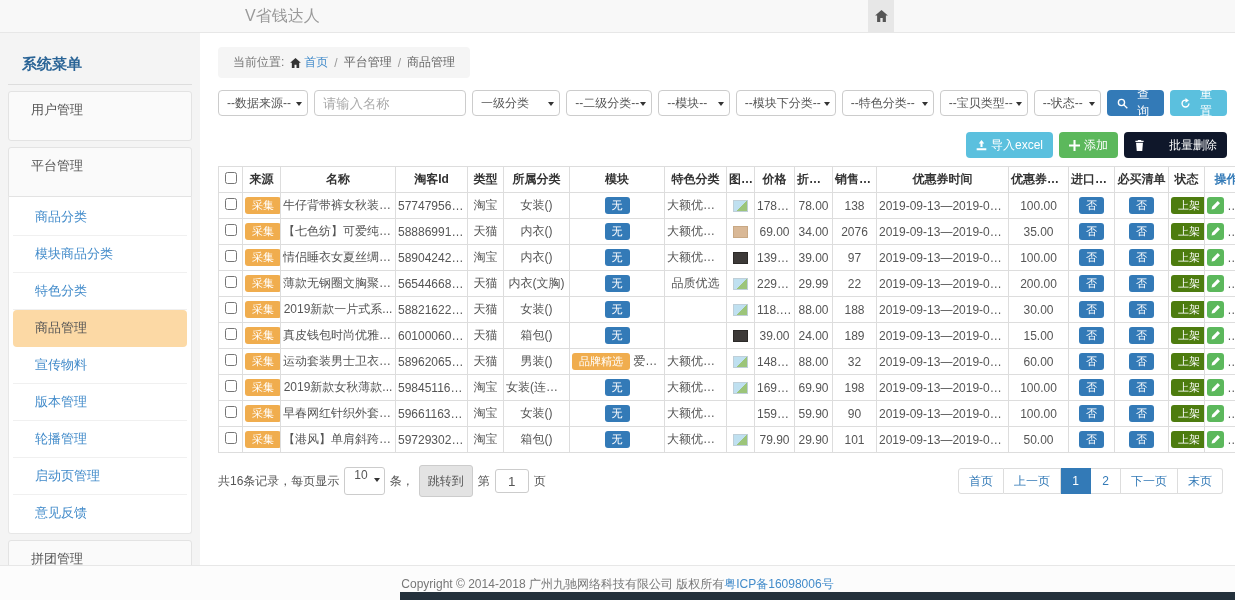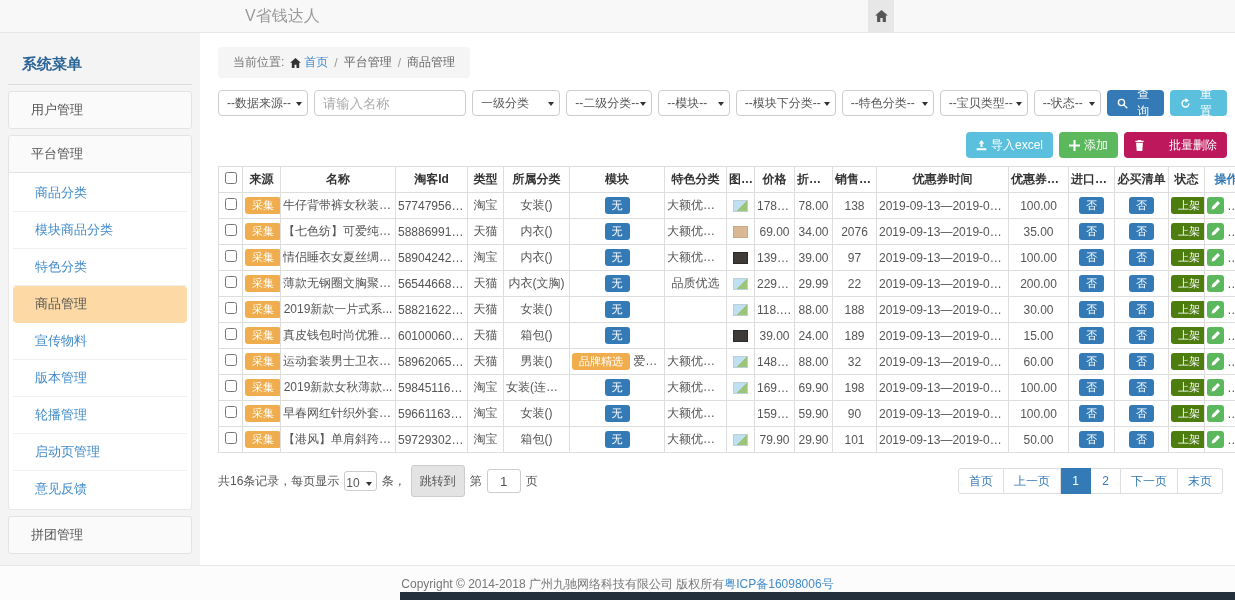--- a/index.html
+++ b/index.html
@@ -15,21 +15,21 @@
   .caret { display:inline-block; width:0; height:0; border-left:4px solid transparent; border-right:4px solid transparent; border-top:4px solid #777; }
 
   
   .page { display:flex; height:532px; }
   .sidebar { width:200px; background:#f4f4f4; padding:14px 8px 0 8px; overflow:hidden; }
   .main { flex:1; padding:14px 8px 0 18px; overflow:hidden; }
 
   
   .menu-title { color:#2a6496; font-weight:bold; font-size:15px; padding:8px 4px 10px 14px; border-bottom:1px solid #ddd; }
   .menu-group { background:#fafafa; border:1px solid #e3e3e3; border-radius:3px; margin-top:6px;
-    padding:9px 0 9px 22px; color:#555; font-size:13px; cursor:pointer; }
+    padding:9px 0 21px 22px; color:#555; font-size:13px; cursor:pointer; }
   .submenu { background:#fff; border:1px solid #e7e7e7; border-top:none; border-radius:0 0 3px 3px; padding:2px 4px; }
   .submenu-item { display:block; color:#428bca; font-size:13px; padding:9px 0 9px 22px; border-bottom:1px solid #f0f0f0; cursor:pointer; }
   .submenu-item:last-child { border-bottom:none; }
   .submenu-item.active { background:#fcd9a5; border-radius:4px; color:#555; border-bottom-color:transparent; }
   .menu-group.attached { border-radius:3px 3px 0 0; }
 
   
   .breadcrumb { display:inline-flex; align-items:center; gap:6px; background:#f5f5f5; border-radius:4px;
     padding:7px 15px; color:#777; margin-bottom:12px; }
   .breadcrumb .home-link { color:#428bca; display:inline-flex; align-items:center; gap:3px; cursor:pointer; }
@@ -43,21 +43,21 @@
     display:flex; align-items:center; padding:0 16px 0 8px; color:#555; cursor:pointer; white-space:nowrap; }
   .sel .caret-s { position:absolute; right:5px; top:11px; width:0; height:0;
     border-left:3.5px solid transparent; border-right:3.5px solid transparent; border-top:4px solid #333; }
   .txt-input { height:26px; border:1px solid #ccc; border-radius:4px; padding:0 8px; color:#555; width:152px; }
   .txt-input::placeholder { color:#aaa; }
   .btn { height:26px; border:none; border-radius:4px; color:#fff; padding:0 10px; font-size:12px;
     display:inline-flex; align-items:center; gap:4px; cursor:pointer; font-family:inherit; }
   .btn-primary { background:#337ab7; }
   .btn-info { background:#5bc0de; }
   .btn-success { background:#5cb85c; }
-  .btn-danger-soft { background:#be185d;gap:24px; }
+  .btn-danger-soft { background:#0f172a;gap:24px; }
 
   
   .actions-row { display:flex; justify-content:flex-end; gap:6px; margin:16px 0 8px 0; }
 
   
   table { width:100%; border-collapse:collapse; table-layout:fixed; }
   th, td { border:1px solid #ddd; text-align:center; padding:4px 2px; height:26px; vertical-align:middle;
     overflow:hidden; white-space:nowrap; text-overflow:ellipsis; }
   th { color:#333; font-weight:bold; font-size:12px; }
   td { color:#555; }
@@ -78,22 +78,22 @@
     align-items:center; justify-content:center; cursor:pointer; padding:0; }
   .mini-btn.green { background:#5cb85c; }
   .mini-btn.red { background:#d9534f; }
   .ops { white-space:nowrap; }
   .ops .mini-btn + .mini-btn { margin-left:3px; }
   input[type="checkbox"] { width:12px; height:12px; cursor:pointer; }
 
   
   .pager-row { display:flex; justify-content:space-between; align-items:center; margin-top:12px; }
   .pager-left { display:flex; align-items:center; gap:5px; color:#555; }
-  .mini-sel { position:relative; height:20px; border:1px solid #ccc; border-radius:3px; background:#fff;
-    display:flex; align-items:flex-end; padding:0 16px 0 1px; cursor:pointer; }
+  .mini-sel { position:relative; height:28px; border:1px solid #ccc; border-radius:3px; background:#fff;
+    display:flex; align-items:flex-start; padding:0 16px 0 9px; cursor:pointer; }
   .mini-sel .caret-s { position:absolute; right:4px; top:10px; width:0; height:0;
     border-left:3.5px solid transparent; border-right:3.5px solid transparent; border-top:4px solid #333; }
   .jump-btn { height:32px; background:#e3e3e3; border:1px solid #ccc; border-radius:3px; color:#555;
     padding:0 8px; cursor:pointer; font-family:inherit; font-size:12px; }
   .jump-input { width:34px; height:24px; border:1px solid #ccc; border-radius:3px; text-align:center; color:#555; }
   .pager-right { display:flex; margin-right:4px; }
   .page-btn { min-width:30px; padding:0 10px; height:26px; display:inline-flex; align-items:center; justify-content:center;
     border:1px solid #ddd; border-left:none; color:#337ab7; background:#fff; cursor:pointer; }
   .page-btn:first-child { border-left:1px solid #ddd; border-radius:3px 0 0 3px; }
   .page-btn:last-child { border-radius:0 3px 3px 0; }

